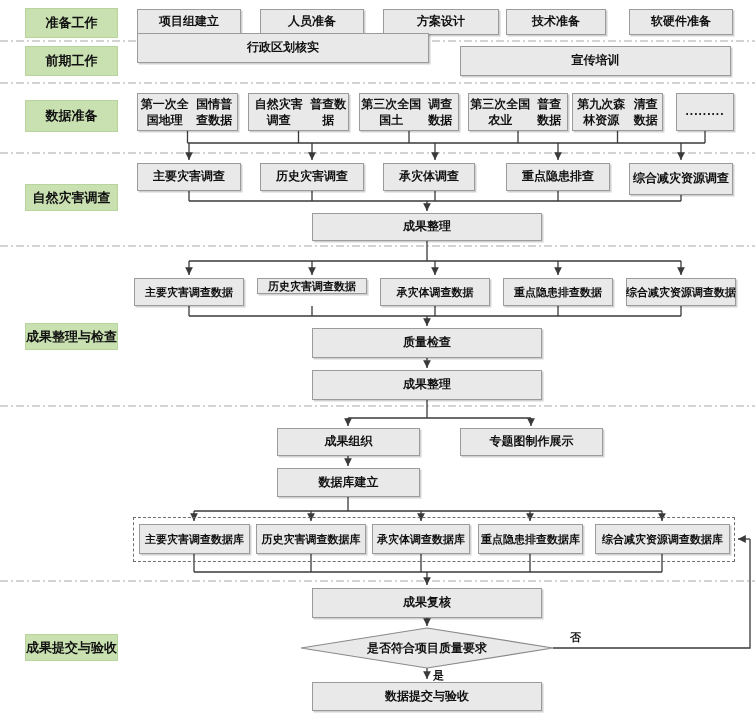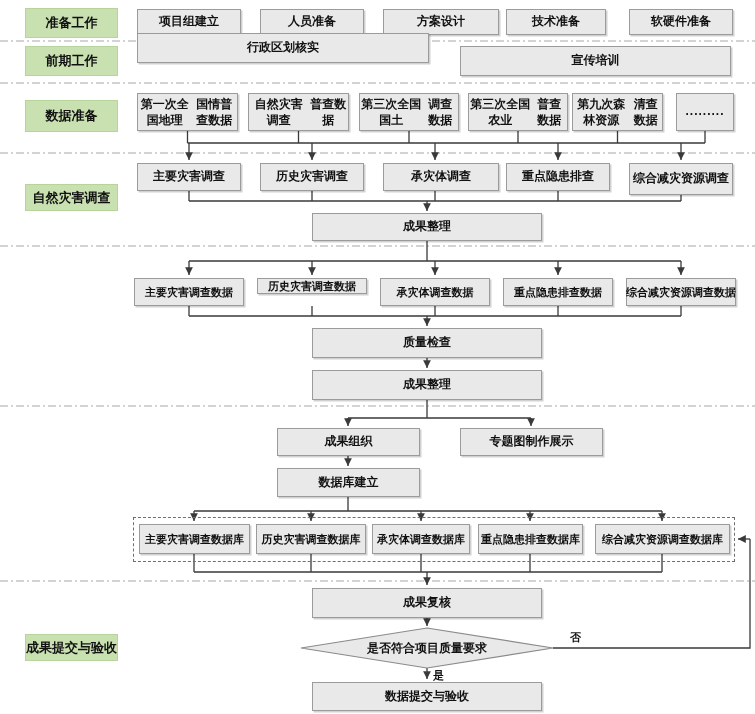--- a/index.html
+++ b/index.html
@@ -92,20 +92,21 @@
       <line x1="750" y1="539" x2="738" y2="539"></line>
     </g>
 
     <polygon points="427,628 553,648 427,668 301,648" fill="#e9e9e9" stroke="#8a8a8a" stroke-width="1.2"></polygon>
   </svg>
 
   <div class="slabel" style="top:8px;height:30px">准备工作</div>
   <div class="slabel" style="top:46px;height:30px">前期工作</div>
   <div class="slabel" style="top:100px;height:32px">数据准备</div>
   <div class="slabel" style="top:184px;height:27px">自然灾害调查</div>
+  <div class="slabel" style="top:323px;height:27px">成果整理与检查</div>
   <div class="slabel" style="top:634px;height:27px">成果提交与验收</div>
 
   <div class="box" style="left:137px;top:9px;width:104px;height:26px">项目组建立</div>
   <div class="box" style="left:260px;top:9px;width:104px;height:26px">人员准备</div>
   <div class="box" style="left:383px;top:9px;width:116px;height:26px">方案设计</div>
   <div class="box" style="left:506px;top:9px;width:100px;height:26px">技术准备</div>
   <div class="box" style="left:629px;top:9px;width:104px;height:26px">软硬件准备</div>
 
   <div class="box" style="left:137px;top:33px;width:292px;height:30px">行政区划核实</div>
   <div class="box" style="left:460px;top:46px;width:271px;height:30px">宣传培训</div>
@@ -127,21 +128,21 @@
     <span>普查数据</span>
   </div>
   <div class="box col" style="left:572px;top:93px;width:91px;height:38px">
     <span>第九次森林资源</span>
     <span>清查数据</span>
   </div>
   <div class="box" style="left:676px;top:93px;width:58px;height:38px;letter-spacing:1px">.........</div>
 
   <div class="box" style="left:137px;top:163px;width:104px;height:28px">主要灾害调查</div>
   <div class="box" style="left:260px;top:163px;width:104px;height:28px">历史灾害调查</div>
-  <div class="box" style="left:383px;top:163px;width:116px;height:28px">承灾体调查</div>
+  <div class="box" style="left:383px;top:163px;width:92px;height:28px">承灾体调查</div>
   <div class="box" style="left:506px;top:163px;width:104px;height:28px">重点隐患排查</div>
   <div class="box" style="left:629px;top:163px;width:104px;height:32px">综合减灾资源调查</div>
   <div class="box" style="left:312px;top:213px;width:230px;height:28px">成果整理</div>
 
   <div class="box sm" style="left:134px;top:278px;width:110px;height:28px">主要灾害调查数据</div>
   <div class="box sm" style="left:257px;top:278px;width:110px;height:16px">历史灾害调查数据</div>
   <div class="box sm" style="left:380px;top:278px;width:110px;height:28px">承灾体调查数据</div>
   <div class="box sm" style="left:503px;top:278px;width:110px;height:28px">重点隐患排查数据</div>
   <div class="box sm" style="left:626px;top:278px;width:110px;height:28px">综合减灾资源调查数据</div>
   <div class="box" style="left:312px;top:328px;width:230px;height:30px">质量检查</div>

